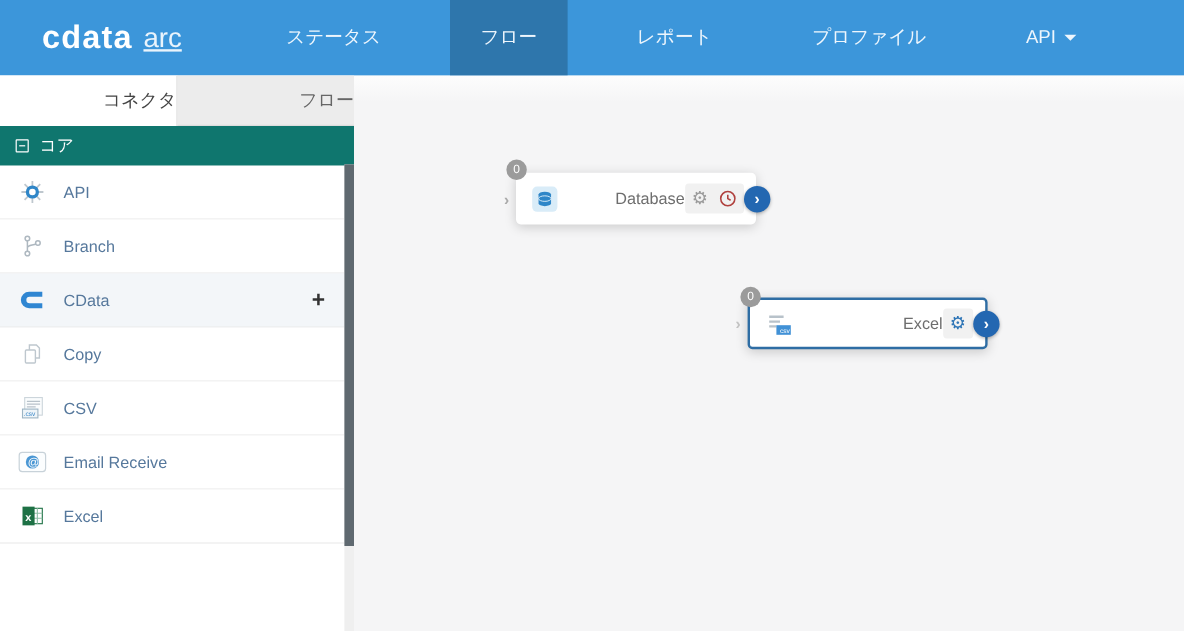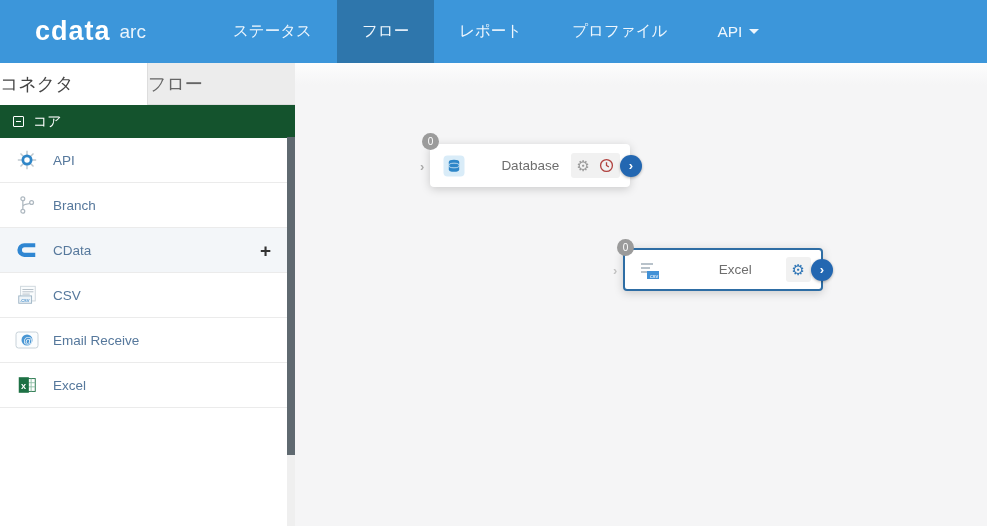--- a/index.html
+++ b/index.html
@@ -4,36 +4,36 @@
 <style>
   * { margin:0; padding:0; box-sizing:border-box; }
   html,body { width:987px; height:526px; overflow:hidden;
     font-family:"Liberation Sans","DejaVu Sans",sans-serif; background:#fff; }
 
   
   .navbar { position:absolute; left:0; top:0; width:987px; height:63px;
     background:#3c96da; display:flex; align-items:stretch; }
   .logo { display:flex; align-items:center; margin-left:35px; cursor:pointer; }
   .logo .brand { color:#fff; font-weight:800; font-size:27px; letter-spacing:1px; }
-  .logo .product { color:#eaf4fc; font-weight:300; font-size:19px; margin-left:9px; }
-  .nav-items { display:flex; margin-left:62px; }
+  .logo .product { color:#eaf4fc; font-weight:300; font-size:23px; margin-left:9px;text-decoration:underline; }
+  .nav-items { display:flex; margin-left:62px;gap:33px; }
   .nav-item { display:flex; align-items:center; padding:0 25px; color:#eef6fd;
     font-size:15.5px; cursor:pointer; }
   .nav-item.active { background:#2e76ac; }
   .caret { width:0; height:0; border-left:5px solid transparent;
     border-right:5px solid transparent; border-top:5px solid #eef6fd; margin-left:7px; }
 
   
   .sidebar { position:absolute; left:0; top:63px; width:295px; height:463px;
     background:#fff; }
   .side-tabs { display:flex; height:42px; }
-  .side-tab { flex:1; text-align:left; line-height:42px; font-size:18px; cursor:pointer; }
+  .side-tab { flex:1; text-align:right; line-height:42px; font-size:15px; cursor:pointer; }
   .side-tab.active { background:#fff; color:#444; border-right:1px solid #ddd; }
   .side-tab.inactive { background:#ececec; color:#666; border-bottom:1px solid #ddd; }
-  .section-header { height:33px; background:#14532d; color:#fff; display:flex;
+  .section-header { height:33px; background:#0f766e; color:#fff; display:flex;
     align-items:center; padding-left:13px; font-size:14px; cursor:pointer; }
   .collapse-box { width:11px; height:11px; border:1px solid #fff; border-radius:1px;
     margin-right:9px; position:relative; }
   .collapse-box::after { content:""; position:absolute; left:2px; right:2px; top:4px;
     height:1px; background:#fff; }
   .side-list { position:absolute; left:0; top:75px; width:287px; bottom:0; overflow:hidden; }
   .side-item { height:45px; display:flex; align-items:center; padding-left:14px;
     border-bottom:1px solid #ebebeb; background:#fff; cursor:pointer; position:relative; }
   .side-item.highlight { background:#f3f6f9; }
   .side-item .ic { width:26px; height:24px; display:flex; align-items:center;
@@ -60,21 +60,21 @@
   .node.selected { border:2px solid #2e6da4; }
   .node-database { left:135px; top:81px; }
   .node-csvmap { left:328px; top:185px; }
   .node-badge { position:absolute; left:-8px; top:-11px; width:17px; height:17px;
     border-radius:50%; background:#9b9b9b; color:#fff; font-size:10px; display:flex;
     align-items:center; justify-content:center; }
   .node-inchev { position:absolute; left:-10px; top:50%; transform:translateY(-50%);
     color:#a9a9a9; font-size:13px; font-weight:bold; }
   .node.selected .node-inchev { left:-12px; color:#c2c2c2; }
   .node-ic { width:24px; height:24px; flex:0 0 24px; }
-  .node-title { flex:1; text-align:center; color:#6e6e6e; font-size:13.5px;padding-left:24px; }
+  .node-title { flex:1; text-align:right; color:#6e6e6e; font-size:13.5px;padding-left:24px; }
   .node-panel { background:#f1f1f1; border-radius:3px; display:flex; align-items:center;
     gap:9px; padding:3px 6px; height:25px; }
   .gear { font-size:15px; line-height:1; cursor:pointer; }
   .gear.gray { color:#9b9b9b; }
   .gear.blue { color:#2e75b6; }
   .node-outbtn { position:absolute; right:-12px; top:50%; transform:translateY(-50%);
     width:22px; height:22px; border-radius:50%; background:#2367b1; color:#fff;
     display:flex; align-items:center; justify-content:center; font-size:13px;
     font-weight:bold; cursor:pointer; box-shadow:0 1px 3px rgba(0,0,0,0.3); }
   svg { display:block; }
@@ -154,20 +154,29 @@
     <div class="side-item highlight">
       <span class="ic">
         <svg width="24" height="22" viewBox="0 0 24 24">
           <path fill="#2f86d2" d="M21 4.5 H9 a7.5 7.5 0 0 0 0 15 h12 v-4.5 H9.5 a3 3 0 0 1 0 -6 H21 z"></path>
         </svg>
       </span>
       <span class="lbl">CData</span>
       <span class="plus-btn">+</span>
     </div>
 
+    <div class="side-item">
+      <span class="ic">
+        <svg width="20" height="22" viewBox="0 0 24 24" fill="#fff" stroke="#bec7ce" stroke-width="1.4">
+          <path d="M9 3 h7 l3 3 v10 h-10 z"></path>
+          <rect x="5" y="8" width="10" height="13" rx="1"></rect>
+        </svg>
+      </span>
+      <span class="lbl">Copy</span>
+    </div>
 
     <div class="side-item">
       <span class="ic">
         <svg width="24" height="22" viewBox="0 0 24 24">
           <rect x="5" y="2.5" width="16" height="16" fill="#fafcfd" stroke="#ccd5db"></rect>
           <g stroke="#b8c2ca" stroke-width="1.1">
             <line x1="7" y1="6" x2="19" y2="6"></line>
               <line x1="7" y1="8.5" x2="19" y2="8.5"></line>
             <line x1="7" y1="11" x2="15" y2="11"></line>
           </g>

